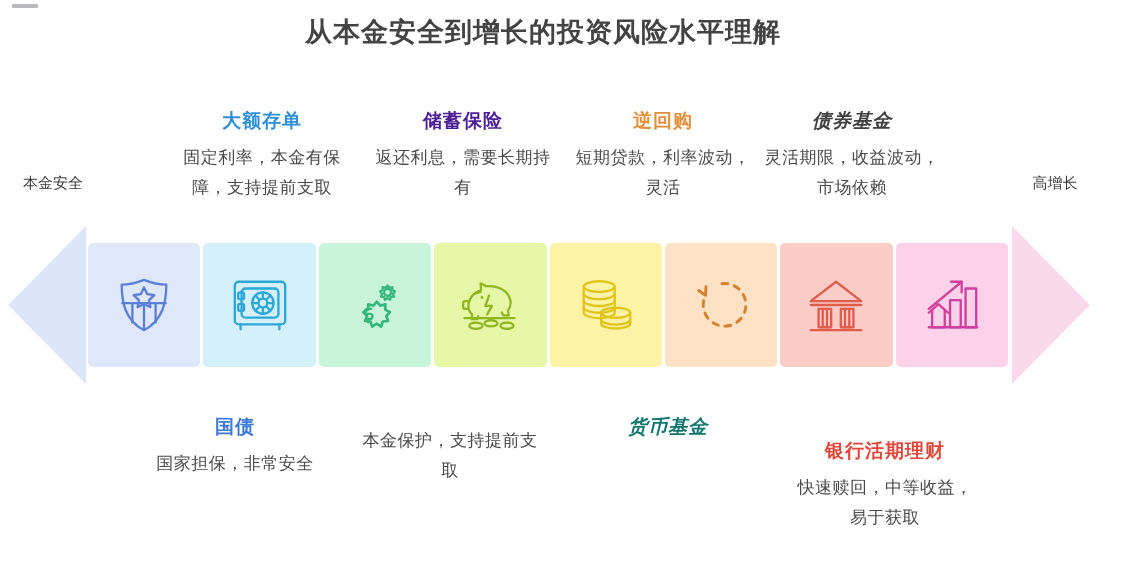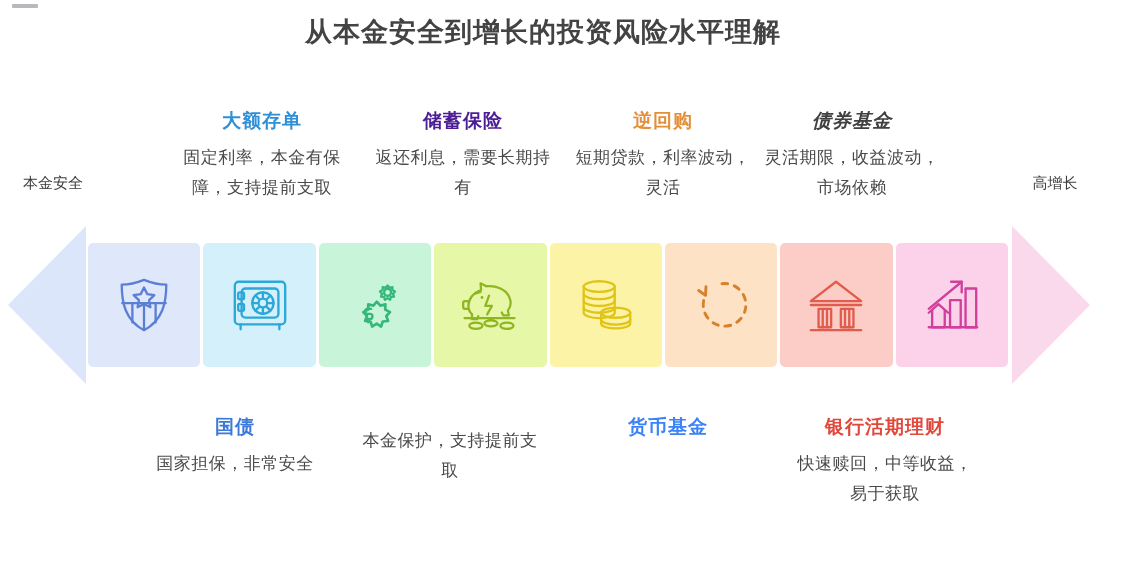--- a/index.html
+++ b/index.html
@@ -284,21 +284,21 @@
   <div class="callout callout-bottom" style="left:145px;">
     <div class="c-title" style="color: rgb(61, 121, 214);">国债</div>
     <div class="c-desc">国家担保，非常安全</div>
   </div>
 
   <div class="callout callout-bottom" style="left:360px;">
     <div class="c-desc">本金保护，支持提前支取</div>
   </div>
 
   <div class="callout callout-bottom" style="left:578px;">
-    <div class="c-title" style="color: #3b82f6;">货币基金</div>
+    <div class="c-title" style="color: #0f766e; font-style: italic;">货币基金</div>
   </div>
 
   <div class="callout callout-bottom" style="left:795px;">
-    <div class="c-title" style="color: rgb(225, 71, 58);">银行活期理财</div>
+    <div class="c-title" style="color: rgb(225, 71, 58); margin-top: 24px;">银行活期理财</div>
     <div class="c-desc">快速赎回，中等收益，易于获取</div>
   </div>
 
 </div>
 
 </body></html>

